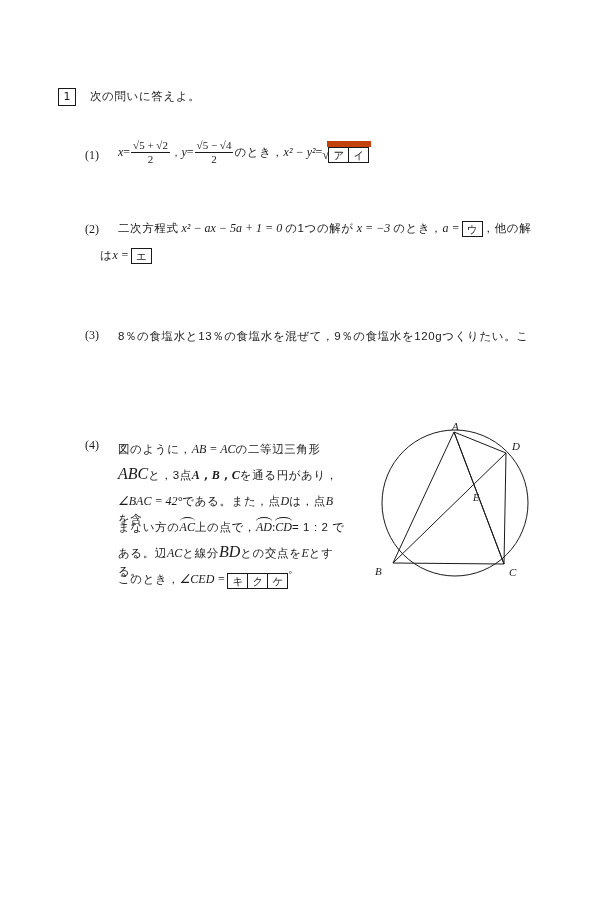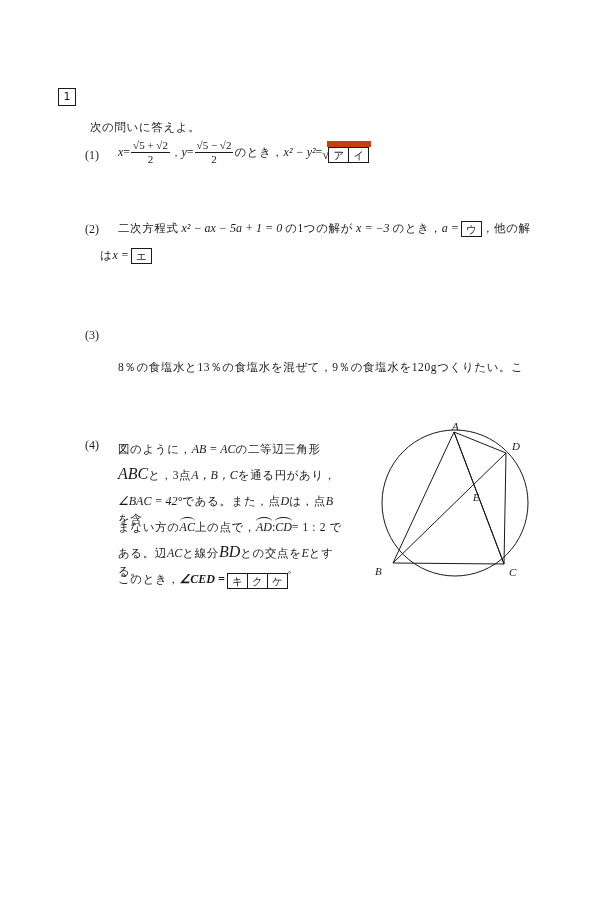--- a/index.html
+++ b/index.html
@@ -16,21 +16,21 @@
     overflow: hidden;
   }
   .page {
     position: absolute;
     left: 0; top: 0;
     width: 600px; height: 900px;
     background: #ffffff;
   }
   
   .it { font-style: italic; font-family: "Liberation Serif", serif; }
-  .jp { font-family: Liberation Serif, serif; font-size: 11.5px; letter-spacing: 0.6px; margin-top: 31px; }
+  .jp { font-family: Liberation Sans, sans-serif; font-size: 11.5px; letter-spacing: 0.6px; }
 
   .box {
     display: inline-block;
     border: 1px solid #1a1a1a;
     padding: 0px 4px;
     font-family: "DejaVu Sans", sans-serif;
     font-size: 10.5px;
     line-height: 14px;
     vertical-align: middle;
     min-width: 11px;
@@ -111,21 +111,21 @@
   <div class="qnum">1</div>
   <div class="qtitle jp">次の問いに答えよ。</div>
 
   <div class="label" style="left:85px; top:148px;">(1)</div>
   <div class="item" style="left:118px; top:140px; font-size:12px;">
     <span class="it">x</span><span>=</span><span class="frac">
       <span class="top"><span>√5 + √2</span></span>
       <span class="bar"></span>
       <span class="bot"><span>2</span></span>
     </span><span class="jp" style="font-size:10px;">，</span><span class="it">y</span><span>=</span><span class="frac">
-      <span class="top"><span>√5 − √2</span></span>
+      <span class="top"><span>√5 − √4</span></span>
       <span class="bar"></span>
       <span class="bot"><span>2</span></span>
     </span><span class="jp">のとき，</span><span class="it">x² − y²</span><span>=</span><span class="rad"><span class="sign">√</span><span class="bar-wrap"><span class="boxgroup"><span class="box">ア</span><span class="box">イ</span></span></span></span>
   </div>
 
   <div class="label" style="left:85px; top:222px;">(2)</div>
   <div class="item" style="left:118px; top:221px; font-size:12px; width:440px;">
     <span class="jp">二次方程式</span><span class="it" style="margin:0 3px;">x² − ax − 5a + 1 = 0</span><span class="jp">の1つの解が</span><span class="it" style="margin:0 3px;">x = −3</span><span class="jp">のとき，</span><span class="it">a =</span><span class="box" style="margin-left:2px;">ウ</span><span class="jp">，他の解</span>
   </div>
   <div class="item" style="left:100px; top:248px; font-size:12px;">
@@ -135,37 +135,37 @@
   <div class="label" style="left:85px; top:328px;">(3)</div>
   <div class="item jp" style="left:118px; top:329px; width:430px;">8％の食塩水と13％の食塩水を混ぜて，9％の食塩水を120gつくりたい。こ</div>
 
   <div class="label" style="left:85px; top:438px;">(4)</div>
 
   <div class="item" style="left:118px; top:439px; width:225px;">
     <span class="jp">図のように，</span><span class="it" style="font-size:12px;">AB = AC</span><span class="jp">の二等辺三角形</span>
   </div>
 
   <div class="item" style="left:118px; top:465px; width:225px;">
-    <span class="it" style="font-size:16px;">ABC</span><span class="jp">と，3点</span><span class="it" style="font-size:12px;">A，B，C</span><span class="jp">を通る円があり，</span>
+    <span class="it" style="font-size:16px;">ABC</span><span class="jp">と，3点</span><span class="it" style="font-size:12px;font-weight:bold;">A，B，C</span><span class="jp">を通る円があり，</span>
   </div>
 
   <div class="item" style="left:118px; top:491px; width:225px;">
     <span class="it" style="font-size:12px;">∠BAC = 42°</span><span class="jp">である。また，点</span><span class="it" style="font-size:12px;">D</span><span class="jp">は，点</span><span class="it" style="font-size:12px;">B</span><span class="jp">を含</span>
   </div>
 
   <div class="item" style="left:118px; top:517px; width:228px;">
     <span class="jp">まない方の</span><span class="arc it" style="font-size:12px;">AC</span><span class="jp">上の点で，</span><span class="arc it" style="font-size:12px;">AD</span><span style="font-size:12px;">:</span><span class="arc it" style="font-size:12px;">CD</span><span class="jp">= 1 : 2 で</span>
   </div>
 
   <div class="item" style="left:118px; top:543px; width:228px;">
     <span class="jp">ある。辺</span><span class="it" style="font-size:12px;">AC</span><span class="jp">と線分</span><span class="it" style="font-size:16px;">BD</span><span class="jp">との交点を</span><span class="it" style="font-size:12px;">E</span><span class="jp">とする。</span>
   </div>
 
   <div class="item" style="left:118px; top:569px; width:228px;">
-    <span class="jp">このとき，</span><span class="it" style="font-size:12px;font-weight:bold;">∠CED =</span><span class="boxgroup" style="margin-left:2px;"><span class="box">キ</span><span class="box">ク</span><span class="box">ケ</span></span><span style="font-size:9px; vertical-align:super;">°</span>
+    <span class="jp">このとき，</span><span class="it" style="font-size:12px;">∠CED =</span><span class="boxgroup" style="margin-left:2px;"><span class="box">キ</span><span class="box">ク</span><span class="box">ケ</span></span><span style="font-size:9px; vertical-align:super;">°</span>
   </div>
 
   <div id="fig">
     <svg width="200" height="170" viewBox="0 0 200 170">
       <circle cx="103" cy="85" r="73" fill="none" stroke="#1a1a1a" stroke-width="1"></circle>
 
       <polygon points="102,14 41,145 152,146" fill="none" stroke="#1a1a1a" stroke-width="1"></polygon>
 
       <line x1="102" y1="14" x2="154" y2="35" stroke="#1a1a1a" stroke-width="1"></line>
 

